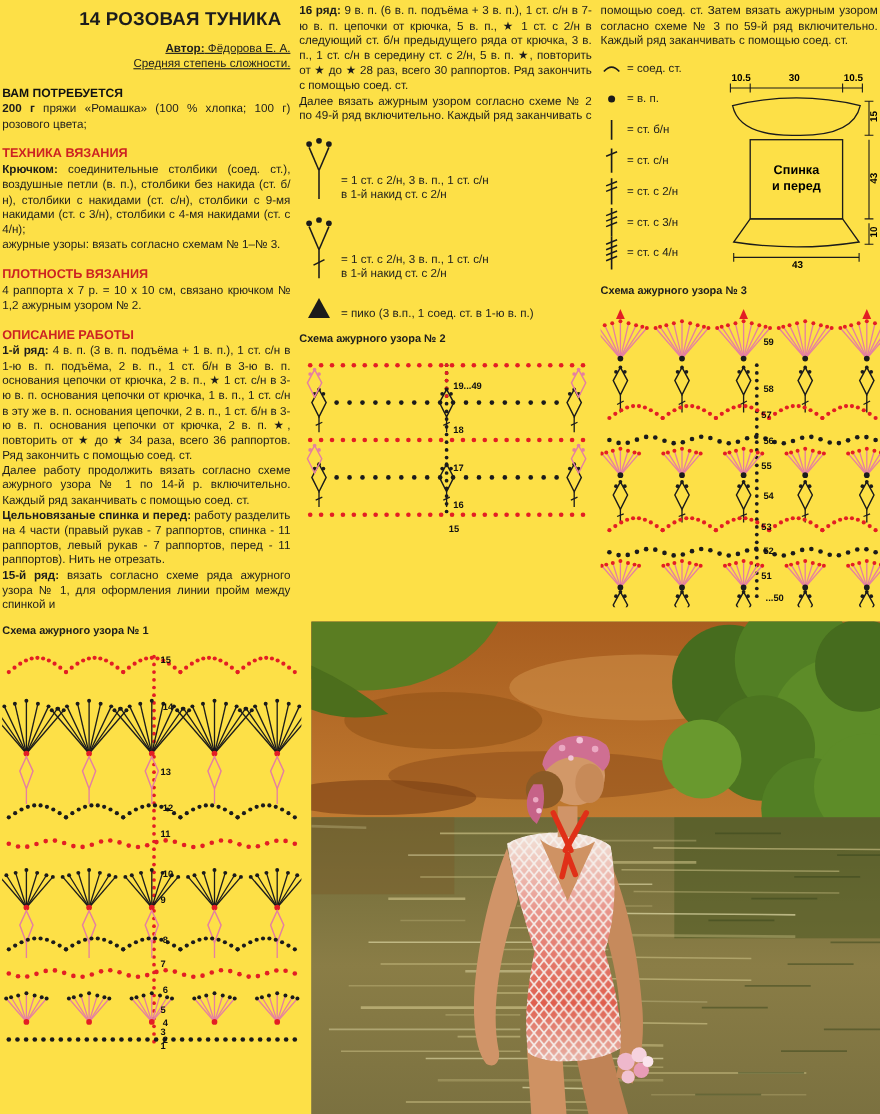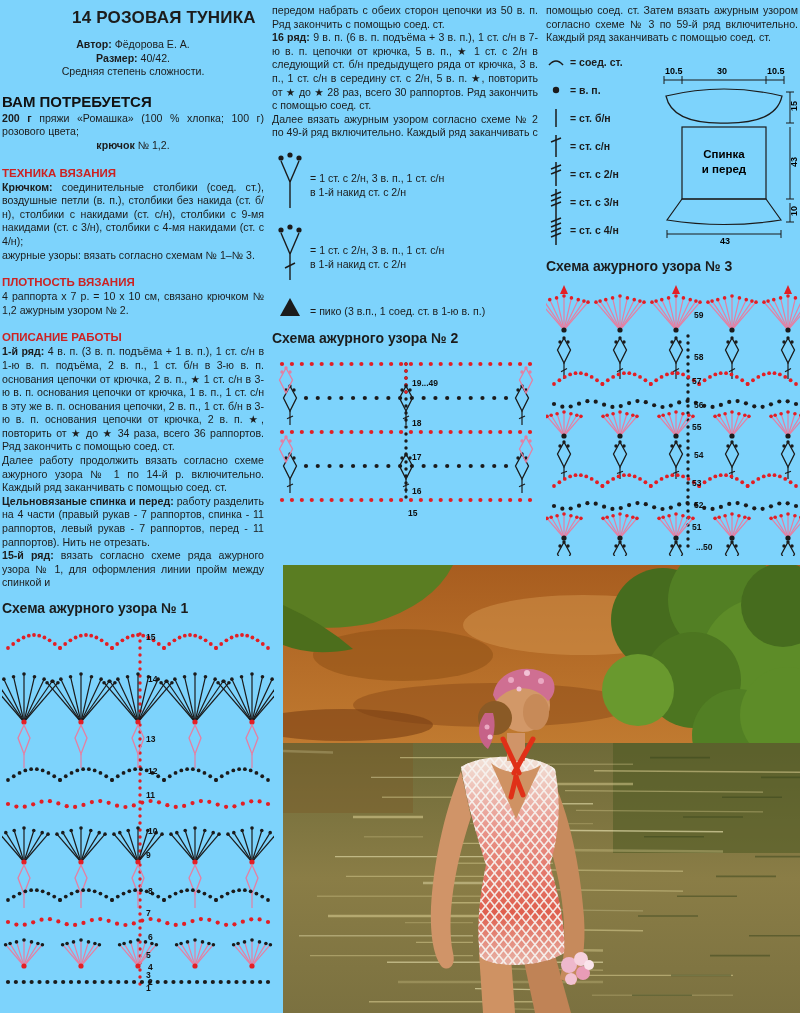--- a/index.html
+++ b/index.html
@@ -1,53 +1,51 @@
 <!DOCTYPE html>
 <html><head>
 <meta charset="utf-8">
 <style>
   html,body{margin:0;padding:0;background:#fff;}
-  .page{position:relative;width:800px;height:1013px;background:#7dd3fc;overflow:hidden;
+  .page{position:relative;width:800px;height:1013px;background:#fde047;overflow:hidden;
         font-family:"Liberation Sans",sans-serif;color:#1c1c1c;}
   .col{position:absolute;top:4px;}
   .col-left{left:2px;width:262px;}
   .col-mid{left:272px;width:266px;}
   .col-right{left:546px;width:252px;}
   h1.title{font-size:17px;font-weight:bold;margin:4px 0 10px 70px;letter-spacing:.2px;}
   p{margin:0;font-size:10.6px;line-height:13.6px;text-align:justify;}
-  p.meta{text-align:center;}
+  p.meta{text-align:right;text-decoration:underline;}
   .sgap{height:7px;}
   h3.red{color:#cc2222;font-size:11.5px;font-weight:bold;margin:14px 0 2px 0;}
-  h3.black{color:#111;font-size:15px;font-weight:bold;margin:14px 0 2px 0;}
-  .caption{font-size:14px;font-weight:bold;margin:10px 0 4px 0;text-align:left;}
+  h3.black{color:#111;font-size:11px;font-weight:bold;margin:14px 0 2px 0;}
+  .caption{font-size:10px;font-weight:bold;margin:10px 0 4px 0;text-align:left;}
   .legend-row{display:flex;align-items:center;margin:0 0 8px 0;height:20px;}
   .legend-row svg{flex:0 0 20px;margin-right:4px;}
   .legend-row span{font-size:10.5px;}
-  .sym-row{display:flex;align-items:center;margin:10px 0 2px 0;}
+  .sym-row{display:flex;align-items:flex-end;margin:10px 0 2px 0;}
   .sym-row svg{flex:0 0 38px;}
   .sym-row span{font-size:10.6px;line-height:13.5px;white-space:pre-line;margin-top:10px;}
   .photo{position:absolute;left:283px;top:565px;width:517px;height:448px;background:#8f8146;}
   .rcolwrap{display:flex;}
-  .rleg{width:108px;font-weight:bold;}
+  .rleg{width:108px;}
   .rsch{width:144px;margin-top:14px;}
   svg text{font-family:"Liberation Sans",sans-serif;}
 </style>
 </head>
 <body>
 
 <div class="page">
 
   <div class="col col-left">
     <h1 class="title">14 РОЗОВАЯ ТУНИКА</h1>
     <p class="meta"><b>Автор:</b><span> Фёдорова Е. А.</span></p>
-    <p class="meta"><b>Размер:</b><span> 40/42.</span></p>
     <p class="meta">Средняя степень сложности.</p>
     <h3 class="black">ВАМ ПОТРЕБУЕТСЯ</h3>
     <p><b>200 г</b><span> пряжи «Ромашка» (100 % хлопка; 100 г) розового цвета;</span></p>
-    <p class="meta"><b>крючок</b><span> № 1,2.</span></p>
     <h3 class="red">ТЕХНИКА ВЯЗАНИЯ</h3>
     <p><b>Крючком:</b><span> соединительные столбики (соед. ст.), воздушные петли (в. п.), столбики без накида (ст. б/н), столбики с накидами (ст. с/н), столбики с 9-мя накидами (ст. с 3/н), столбики с 4-мя накидами (ст. с 4/н);</span></p>
     <p>ажурные узоры: вязать согласно схемам № 1–№ 3.</p>
     <h3 class="red">ПЛОТНОСТЬ ВЯЗАНИЯ</h3>
     <p>4 раппорта х 7 р. = 10 х 10 см, связано крючком № 1,2 ажурным узором № 2.</p>
     <h3 class="red">ОПИСАНИЕ РАБОТЫ</h3>
     <p><b>1-й ряд:</b><span> 4 в. п. (3 в. п. подъёма + 1 в. п.), 1 ст. с/н в 1-ю в. п. подъёма, 2 в. п., 1 ст. б/н в 3-ю в. п. основания цепочки от крючка, 2 в. п., ★ 1 ст. с/н в 3-ю в. п. основания цепочки от крючка, 1 в. п., 1 ст. с/н в эту же в. п. основания цепочки, 2 в. п., 1 ст. б/н в 3-ю в. п. основания цепочки от крючка, 2 в. п. ★, повторить от ★ до ★ 34 раза, всего 36 раппортов. Ряд закончить с помощью соед. ст.</span></p>
     <p>Далее работу продолжить вязать согласно схеме ажурного узора № 1 по 14-й р. включительно. Каждый ряд заканчивать с помощью соед. ст.</p>
     <p><b>Цельновязаные спинка и перед:</b><span> работу разделить на 4 части (правый рукав - 7 раппортов, спинка - 11 раппортов, левый рукав - 7 раппортов, перед - 11 раппортов). Нить не отрезать.</span></p>
     <p><b>15-й ряд:</b><span> вязать согласно схеме ряда ажурного узора № 1, для оформления линии пройм между спинкой и</span></p>
@@ -635,21 +633,20 @@
         <text x="144" y="338" font-size="8.5" font-weight="bold" fill="#111">5</text>
         <text x="146" y="350" font-size="8.5" font-weight="bold" fill="#111">4</text>
         <text x="144" y="358" font-size="8.5" font-weight="bold" fill="#111">3</text>
         <text x="146" y="365" font-size="8.5" font-weight="bold" fill="#111">2</text>
         <text x="144" y="371" font-size="8.5" font-weight="bold" fill="#111">1</text>
       </svg>
     
   </div>
 
   <div class="col col-mid">
-    <p>передом набрать с обеих сторон цепочки из 50 в. п. Ряд закончить с помощью соед. ст.</p>
     <p><b>16 ряд:</b><span> 9 в. п. (6 в. п. подъёма + 3 в. п.), 1 ст. с/н в 7-ю в. п. цепочки от крючка, 5 в. п., ★ 1 ст. с 2/н в следующий ст. б/н предыдущего ряда от крючка, 3 в. п., 1 ст. с/н в середину ст. с 2/н, 5 в. п. ★, повторить от ★ до ★ 28 раз, всего 30 раппортов. Ряд закончить с помощью соед. ст.</span></p>
     <p>Далее вязать ажурным узором согласно схеме № 2 по 49-й ряд включительно. Каждый ряд заканчивать с</p>
 
     <div class="sym-row">
       <svg width="38" height="62" viewBox="0 0 38 62">
         <circle cx="9" cy="8" r="2.6" fill="#1b1b1b"></circle>
           <circle cx="18" cy="5" r="2.6" fill="#1b1b1b"></circle>
           <circle cx="27" cy="8" r="2.6" fill="#1b1b1b"></circle>
         <line x1="18" y1="32" x2="9" y2="11" stroke="#1b1b1b" stroke-width="1.4"></line>
         <line x1="18" y1="32" x2="27" y2="11" stroke="#1b1b1b" stroke-width="1.4"></line>

